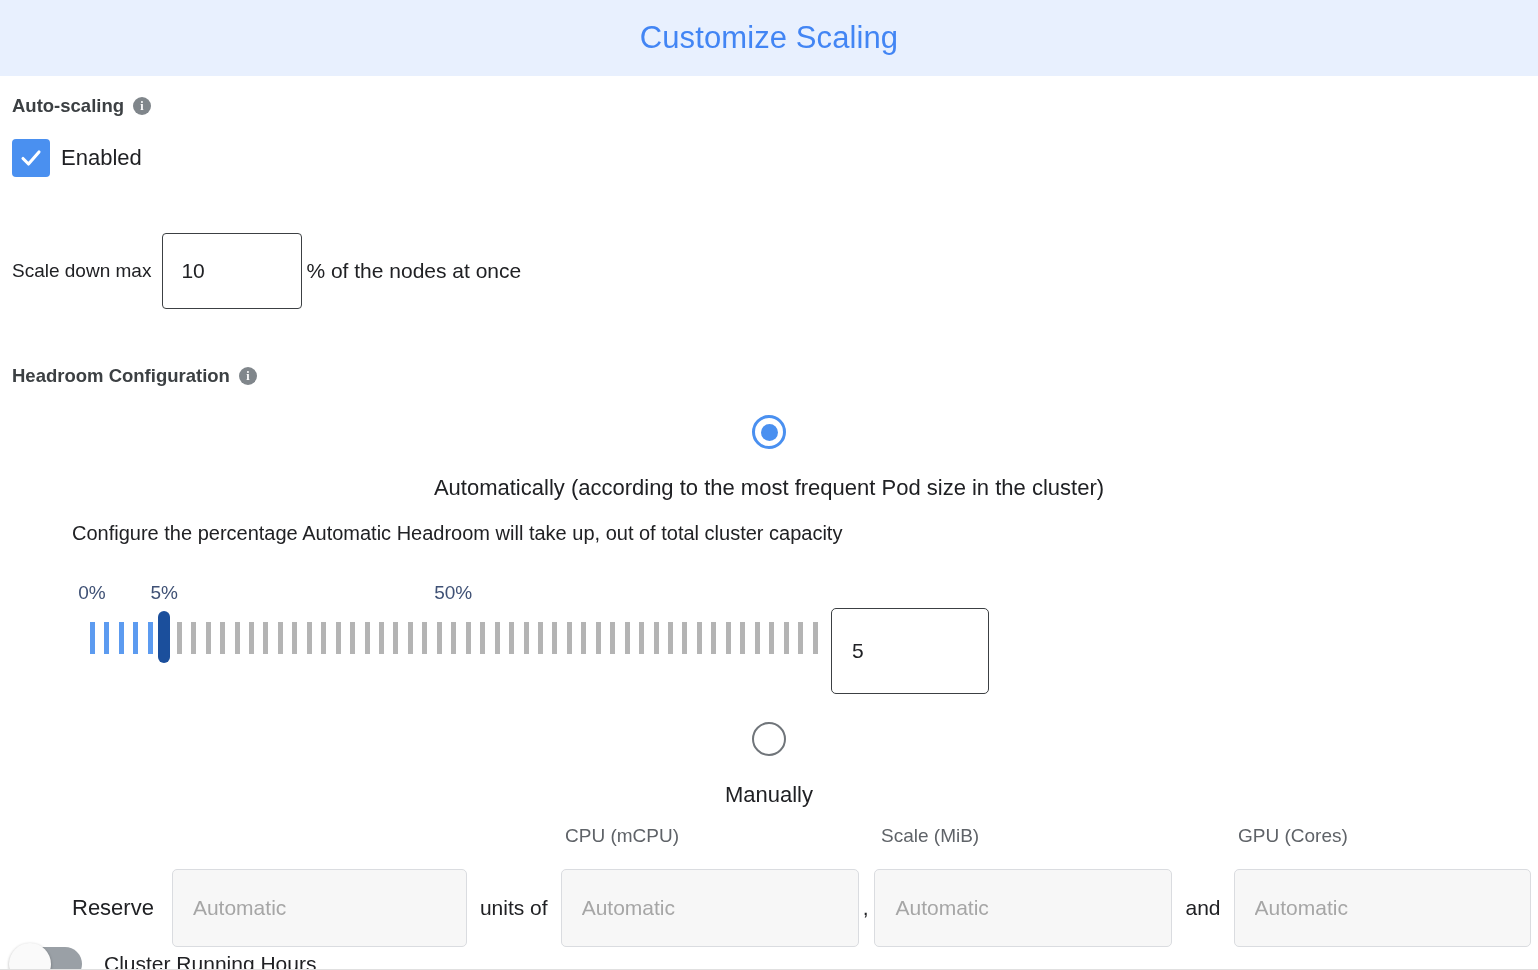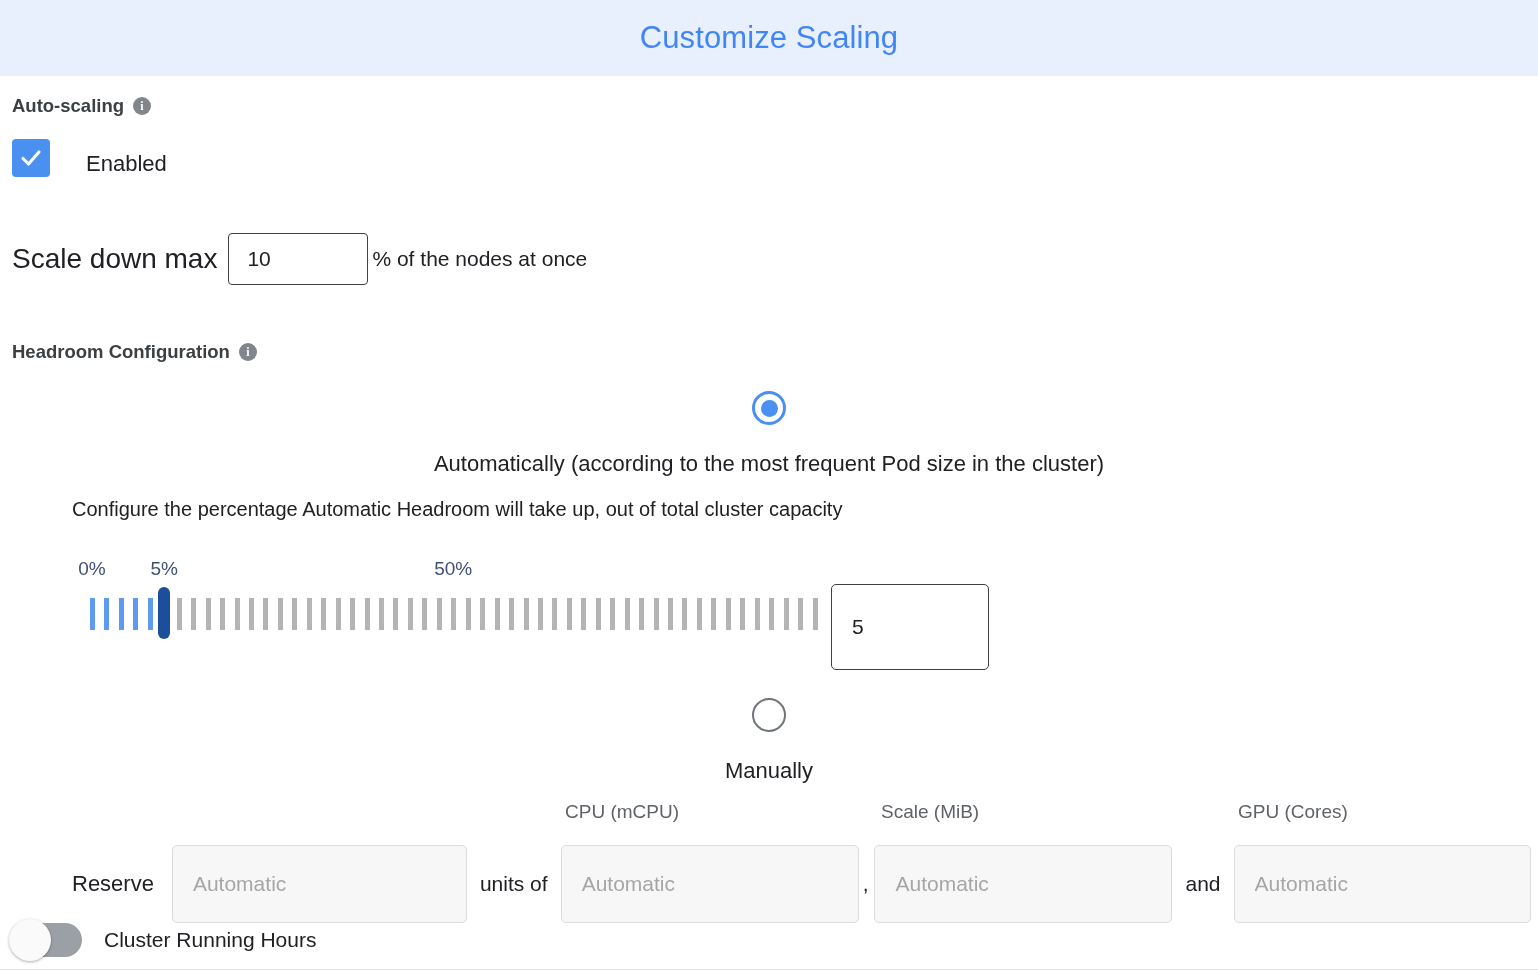--- a/index.html
+++ b/index.html
@@ -62,22 +62,22 @@
     line-height: 1;
     flex: none;
   }
   .info-icon::after { content: "i"; transform: translateY(-0.5px); }
 
   
   .autoscaling-block { padding-top: 19px; }
 
   .checkbox-row {
     display: flex;
-    align-items: flex-end;
-    gap: 36px;
+    align-items: center;
+    gap: 11px;
     margin-top: 22px;
   }
   .checkbox {
     width: 38px;
     height: 38px;
     border-radius: 4px;
     background: #4a90f0;
     display: flex;
     align-items: center;
     justify-content: center;
@@ -90,27 +90,27 @@
     color: #202124;
   }
 
   
   .scaledown-row {
     display: flex;
     align-items: center;
     margin-top: 56px;
   }
   .scaledown-label {
-    font-size: 28px;
+    font-size: 19px;
     color: #202124;
     margin-right: 11px;
   }
   .num-input {
     width: 140px;
-    height: 52px;
+    height: 76px;
     border: 1.6px solid #3c4043;
     border-radius: 4px;
     background: #ffffff;
     font-family: "Liberation Sans", sans-serif;
     font-size: 21px;
     color: #202124;
     padding: 12px 18px;
     outline: none;
   }
   .scaledown-suffix {

